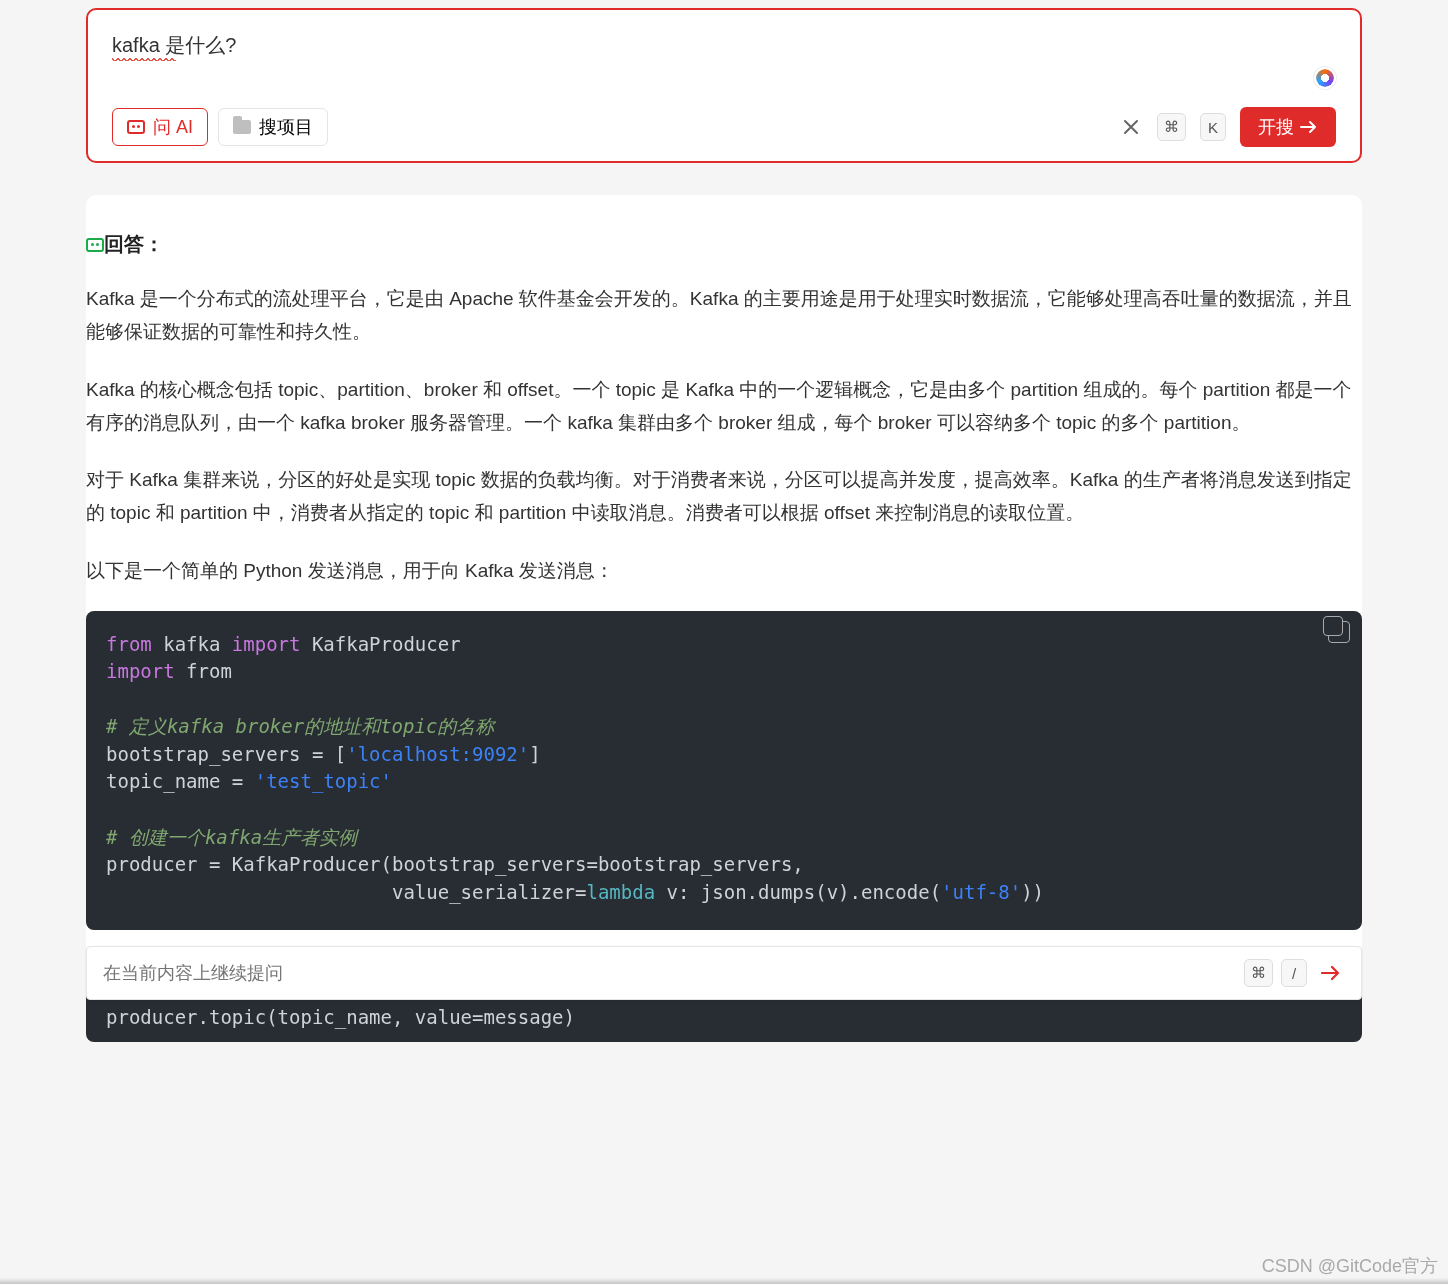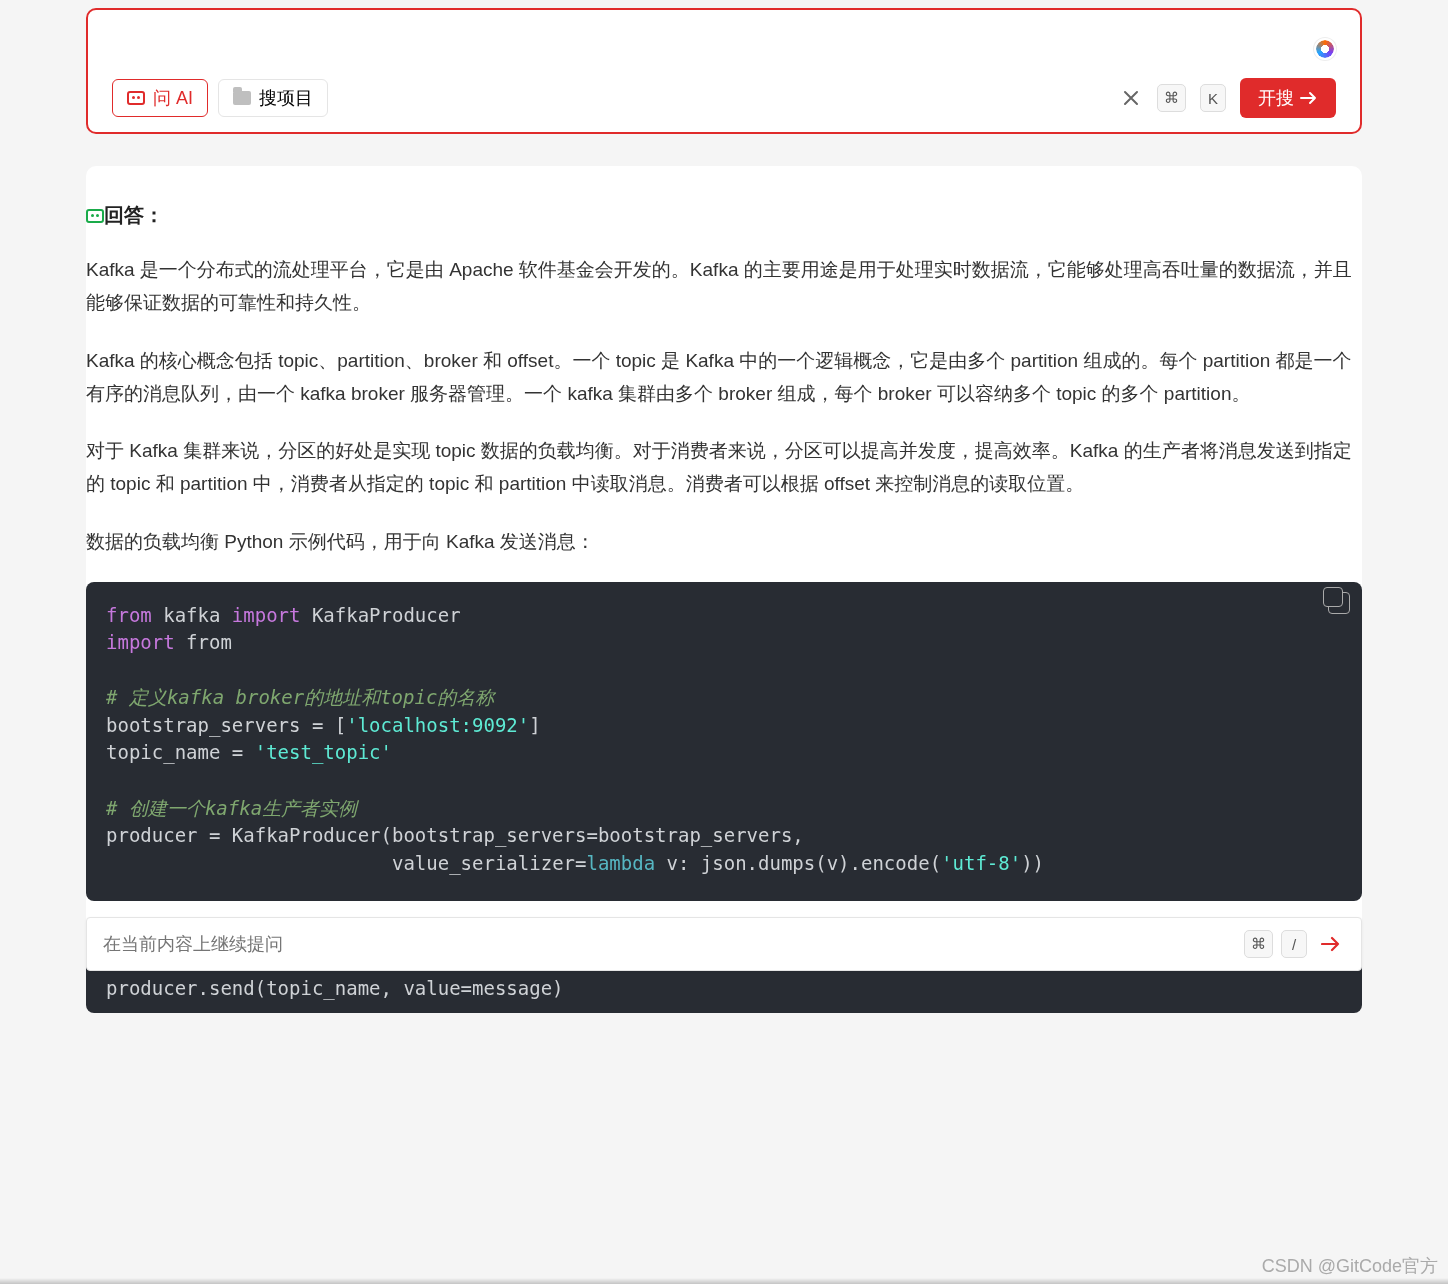--- a/index.html
+++ b/index.html
@@ -136,21 +136,21 @@
   }
   .code-block .copy::after {
     content: ""; position: absolute; width: 18px; height: 18px;
     border: 1.5px solid #aaa; border-radius: 4px; top: -6px; left: -6px;
     background: #282c33;
   }
   .tok-kw { color: #c678dd; }
   .tok-mod { color: #cfd2d6; }
   .tok-cls { color: #cfd2d6; }
   .tok-comment { color: #7fa76f; font-style: italic; }
-  .tok-str { color: #5eead4; }
+  .tok-str { color: #3b82f6; }
   .tok-lam { color: #56b6c2; }
   pre { white-space: pre-wrap; }
 
   
   .followup {
     position: relative;
     margin-top: 16px;
     background: #fff;
     border: 1px solid #e5e5e5;
     border-radius: 4px;
@@ -190,20 +190,24 @@
     padding: 36px 0 0 0;
   }
   .answer { padding: 0 0 0 0; }
 </style>
 </head>
 <body>
 
 <div class="page">
 
   <div class="search-card">
+    <div class="search-input-wrap">
+      <input class="search-input" type="text" value="kafka 是什么?" style="">
+      <div class="squiggle"></div>
+    </div>
 
     <div class="row-icons">
       <span></span>
       <span class="ai-avatar"></span>
     </div>
 
     <div class="search-bottom">
       <div class="btn-group">
         <button class="pill-btn active">
           <span class="robot-icon"></span>
@@ -237,21 +241,21 @@
 
   <div class="content-wrap">
     <div class="answer">
       <div class="answer-title">
         <span class="robot-icon"></span>
         <span>回答：</span>
       </div>
       <p>Kafka 是一个分布式的流处理平台，它是由 Apache 软件基金会开发的。Kafka 的主要用途是用于处理实时数据流，它能够处理高吞吐量的数据流，并且能够保证数据的可靠性和持久性。</p>
       <p>Kafka 的核心概念包括 topic、partition、broker 和 offset。一个 topic 是 Kafka 中的一个逻辑概念，它是由多个 partition 组成的。每个 partition 都是一个有序的消息队列，由一个 kafka broker 服务器管理。一个 kafka 集群由多个 broker 组成，每个 broker 可以容纳多个 topic 的多个 partition。</p>
       <p>对于 Kafka 集群来说，分区的好处是实现 topic 数据的负载均衡。对于消费者来说，分区可以提高并发度，提高效率。Kafka 的生产者将消息发送到指定的 topic 和 partition 中，消费者从指定的 topic 和 partition 中读取消息。消费者可以根据 offset 来控制消息的读取位置。</p>
-      <p>数据的负载均衡 Python 示例代码，用于向 Kafka 发送消息：</p>
+      <p>以下是一个简单的 Python 发送消息，用于向 Kafka 发送消息：</p>
 
       <div class="code-block">
         <button class="copy" aria-label="copy"></button>
 <pre><span class="tok-kw">from</span><span class="tok-mod"> kafka </span><span class="tok-kw">import</span><span class="tok-cls"> KafkaProducer</span>
 <span class="tok-kw">import</span><span class="tok-mod"> from</span>
 
 <span class="tok-comment"># 定义kafka broker的地址和topic的名称</span>
 <span>bootstrap_servers = [</span><span class="tok-str">'localhost:9092'</span><span>]</span>
 <span>topic_name = </span><span class="tok-str">'test_topic'</span>
 
@@ -265,21 +269,21 @@
         <span class="kbd">⌘</span>
         <span class="kbd">/</span>
         <button class="send">
           <svg width="20" height="16" viewBox="0 0 20 16">
               <path d="M1 8 H17 M11 2 L17 8 L11 14" stroke="#e02b2b" stroke-width="2.2" fill="none" stroke-linecap="round" stroke-linejoin="round"></path>
             </svg>
         </button>
       </div>
 
       <div class="trailing-code">
-        <span>producer.send(topic_name, value=message)</span>
+        <span>producer.topic(topic_name, value=message)</span>
       </div>
     </div>
   </div>
 
 </div>
 
 <div class="watermark">CSDN @GitCode官方</div>
 <div class="bottom-shadow"></div>
 
 </body></html>

